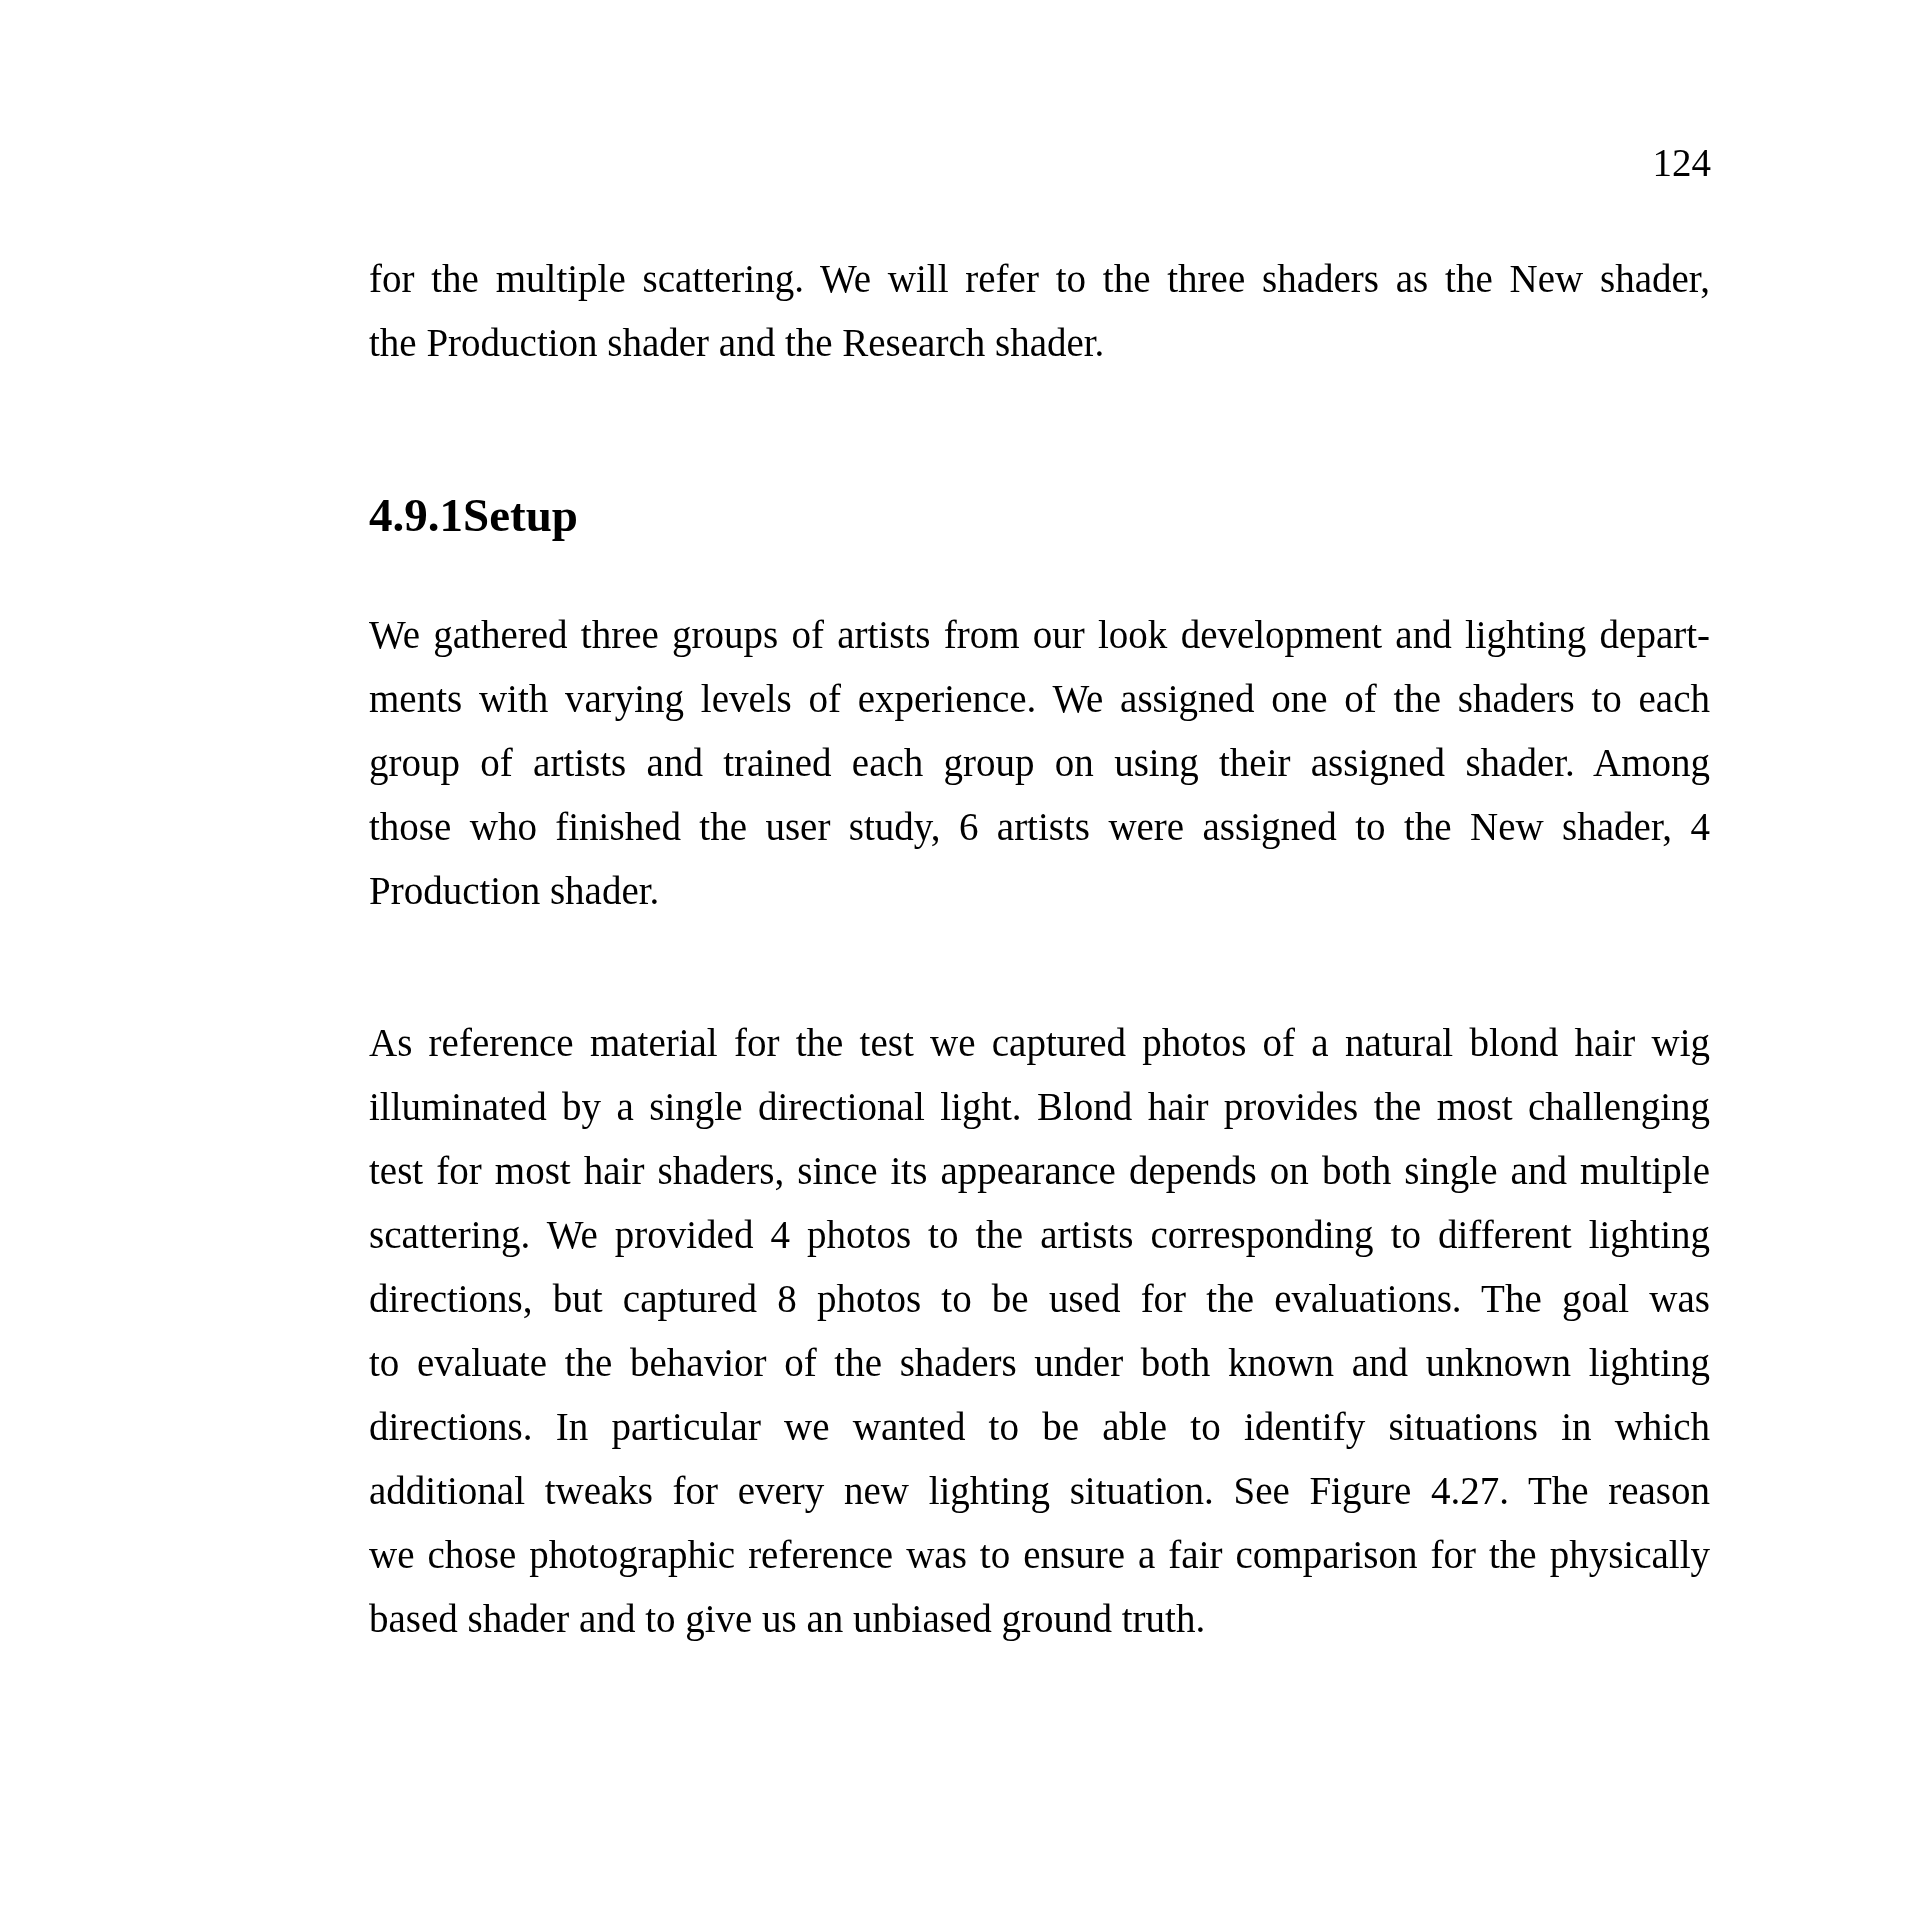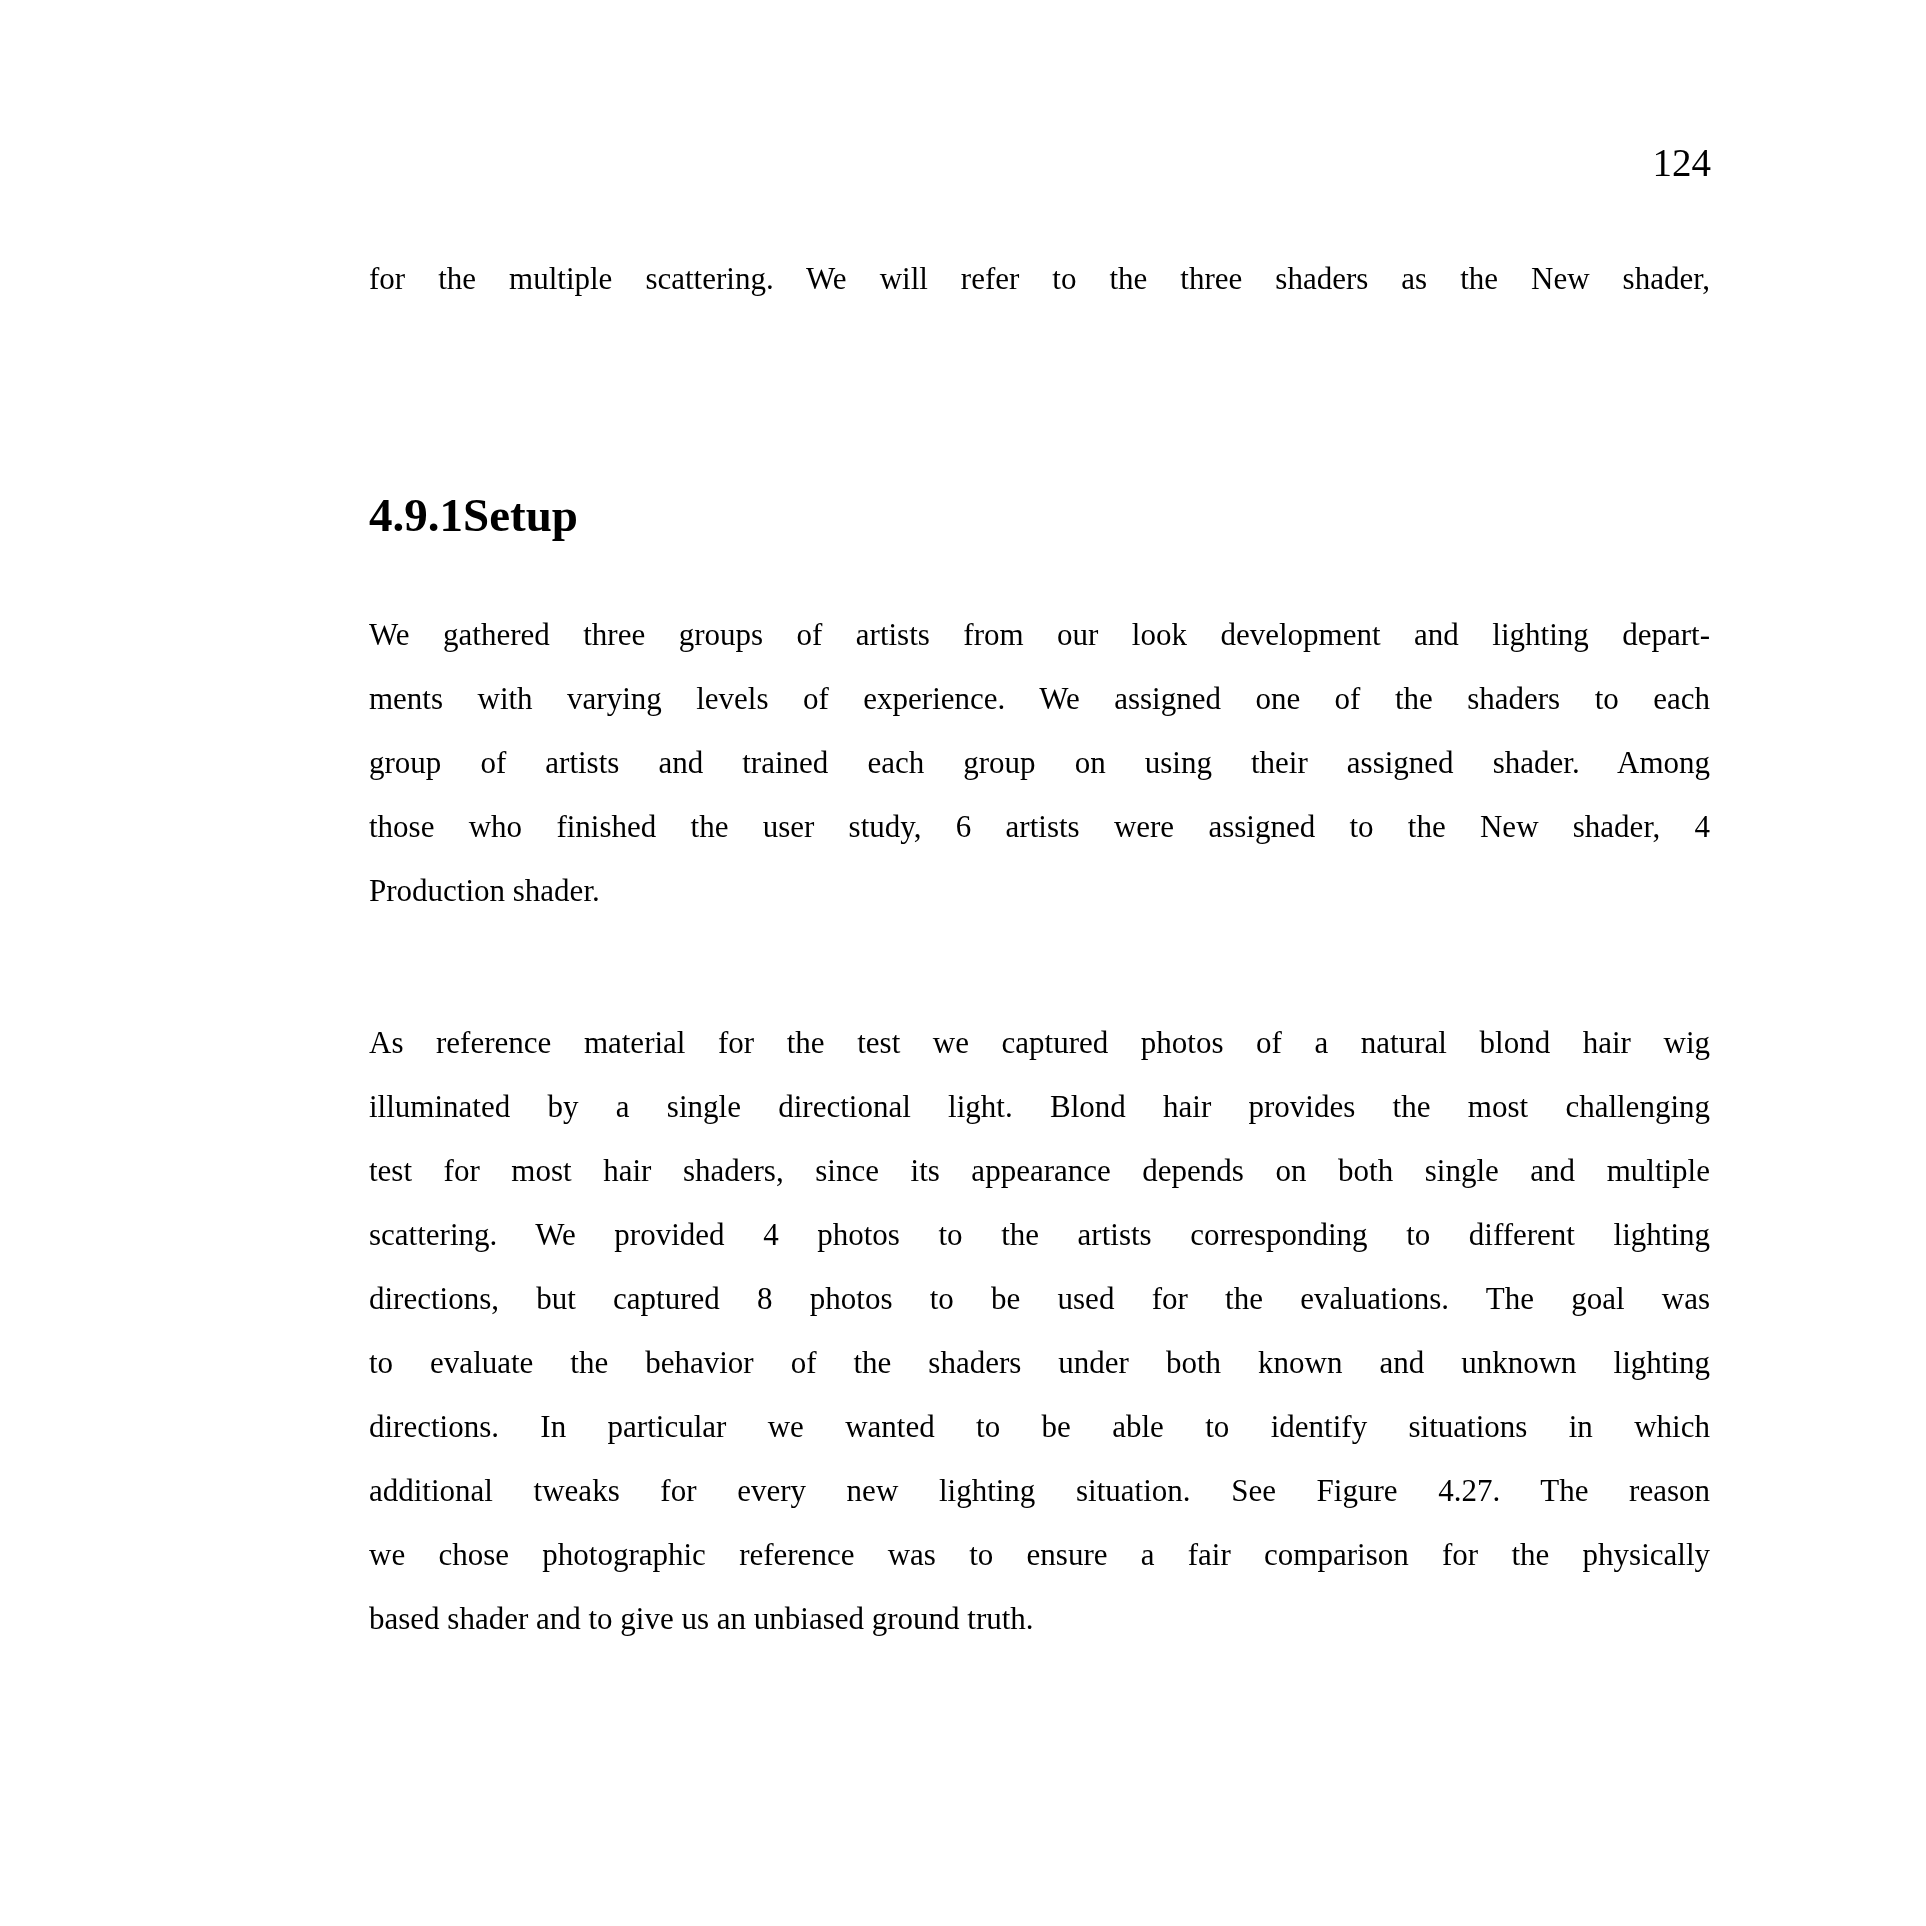--- a/index.html
+++ b/index.html
@@ -21,21 +21,21 @@
     top: 131px;
     right: 254px;
     font-size: 39px;
     line-height: 64px;
     text-align: right;
   }
   .text-block {
     position: absolute;
     left: 369px;
     width: 1341px;
-    font-size: 31px;
+    font-size: 39px;
     line-height: 64px;
   }
   .para-continuation { top: 247px; }
   .section-heading {
     top: 483px;
     font-size: 47px;
     line-height: 64px;
     font-weight: bold;
     display: flex;
     flex-direction: row;
@@ -59,20 +59,21 @@
 </style>
 </head>
 <body>
 
 <div class="page">
 
   <div class="page-number">124</div>
 
   <div class="text-block para-continuation">
     <div class="line jl">for the multiple scattering. We will refer to the three shaders as the New shader,</div>
+    <div class="line ll">the Production shader and the Research shader.</div>
   </div>
 
   <div class="text-block section-heading">
     <span class="sec-num">4.9.1</span>
     <span class="sec-title">Setup</span>
   </div>
 
   <div class="text-block para-setup-1">
     <div class="line jl">We gathered three groups of artists from our look development and lighting depart-</div>
     <div class="line jl">ments with varying levels of experience. We assigned one of the shaders to each</div>

